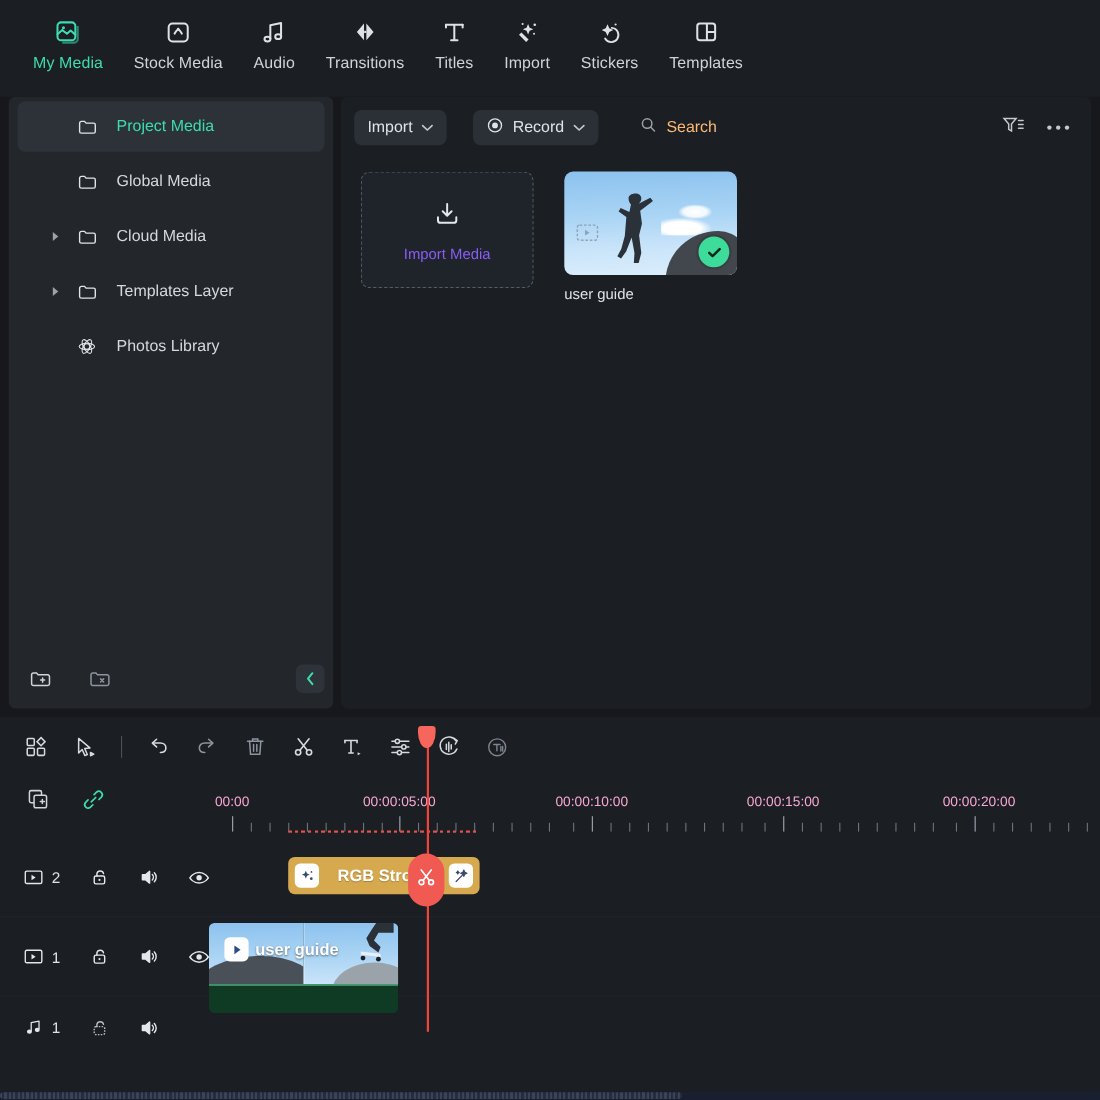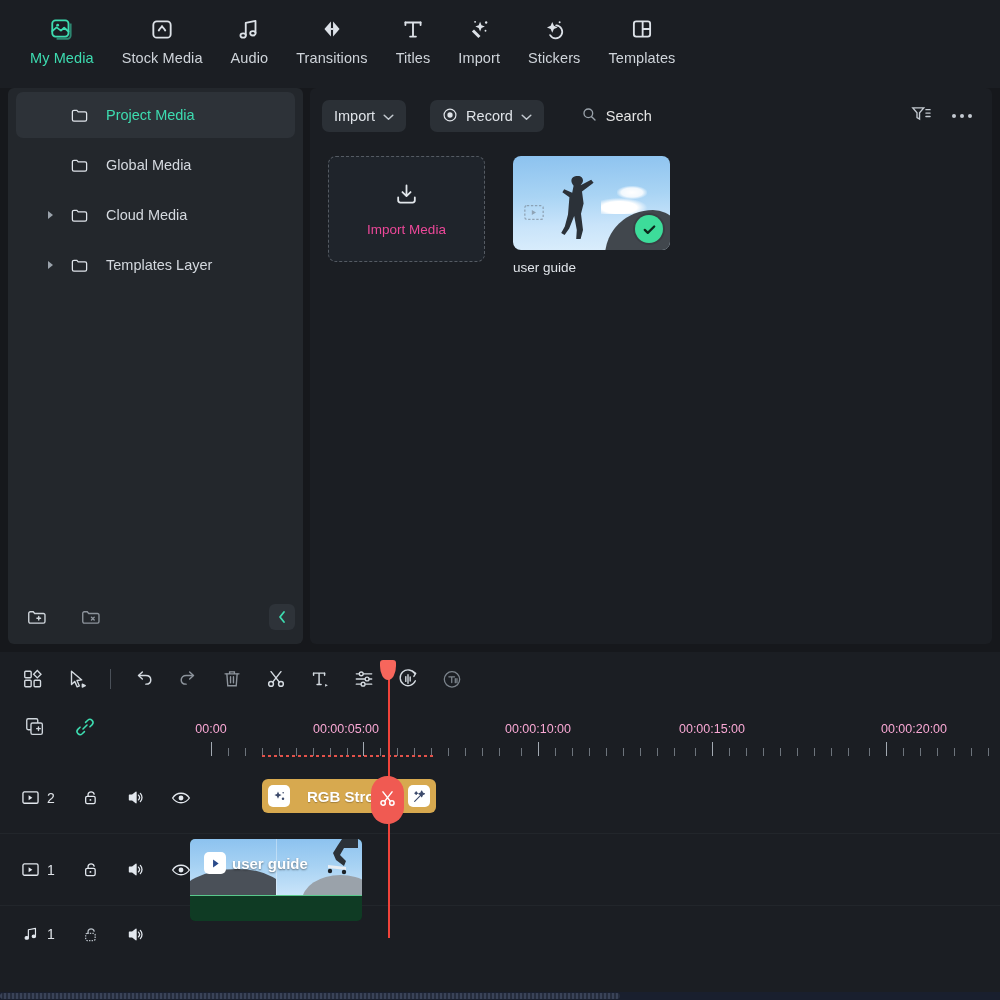--- a/index.html
+++ b/index.html
@@ -59,32 +59,32 @@
   .mediapanel {
     position: absolute; left: 310px; top: 88px; width: 682px; height: 556px;
     background: #1b1e23; border-radius: 6px;
   }
   .mp-toolbar { display: flex; align-items: center; height: 56px; padding: 0 12px; gap: 24px; }
   .btn-pill {
     display: flex; align-items: center; gap: 8px; height: 32px; padding: 0 12px;
     background: #2b3036; border-radius: 7px; color: #dfe3e8; font-size: 14.5px; cursor: pointer;
   }
   .searchbox { display: flex; align-items: center; gap: 9px; margin-left: 14px; cursor: text; }
-  .searchbox .sp { font-size: 14.5px; color: #e5e5e5; }
+  .searchbox .sp { font-size: 14.5px; color: #fdba74; }
   .mp-tools-right { margin-left: auto; display: flex; align-items: center; gap: 20px; padding-right: 8px; }
   .ellipsis { display: flex; gap: 4px; align-items: center; cursor: pointer; }
   .ellipsis i { width: 4px; height: 4px; border-radius: 50%; background: #c3c9d0; display: block; }
 
   .mp-grid { display: flex; gap: 28px; padding: 12px 18px; }
   .import-tile {
     width: 157px; height: 106px; border: 1.5px dashed #555b63; border-radius: 8px;
     background: #1f242b; display: flex; flex-direction: column; align-items: center;
     justify-content: center; gap: 10px; cursor: pointer;
   }
-  .import-tile .it-lbl { font-size: 13.5px; color: #ec4899; }
+  .import-tile .it-lbl { font-size: 13.5px; color: #8b5cf6; }
 
   .media-card { width: 157px; cursor: pointer; }
   .media-thumb {
     position: relative; width: 157px; height: 94px; border-radius: 8px; overflow: hidden;
     background: linear-gradient(178deg,#8cc2ef 0%,#a9d4f4 42%,#c9e4fa 72%,#dbeefc 100%);
   }
   .mt-cloud1 { position: absolute; left: 88px; top: 42px; width: 46px; height: 16px;
     background: radial-gradient(ellipse at 40% 60%, #fff 0%, #fff 45%, rgba(255,255,255,0) 72%); }
   .mt-cloud2 { position: absolute; left: 104px; top: 30px; width: 30px; height: 13px;
     background: radial-gradient(ellipse at 50% 50%, #fff 0%, rgba(255,255,255,.85) 50%, rgba(255,255,255,0) 75%); }
@@ -298,20 +298,32 @@
           </svg>
       </span>
       <span class="sb-ico">
         <svg width="19" height="19" viewBox="0 0 24 24" fill="none" stroke="#dfe4ea" stroke-width="1.6">
           <path d="M3 7.5a2 2 0 0 1 2-2h3.6l1.8 2H19a2 2 0 0 1 2 2v7.5a2 2 0 0 1-2 2H5a2 2 0 0 1-2-2z"></path>
         </svg>
       </span>
       <span class="sb-lbl">Templates Layer</span>
     </div>
 
+    <div class="sb-item">
+      <span class="sb-caret empty"></span>
+      <span class="sb-ico">
+        <svg width="20" height="20" viewBox="0 0 24 24" fill="none" stroke="#dfe4ea" stroke-width="1.15">
+          <circle cx="12" cy="12" r="3.1"></circle>
+          <ellipse cx="12" cy="12" rx="8.4" ry="3.6"></ellipse>
+          <ellipse cx="12" cy="12" rx="8.4" ry="3.6" transform="rotate(60 12 12)"></ellipse>
+          <ellipse cx="12" cy="12" rx="8.4" ry="3.6" transform="rotate(120 12 12)"></ellipse>
+        </svg>
+      </span>
+      <span class="sb-lbl">Photos Library</span>
+    </div>
 
     <div class="sb-footer">
       <span class="fb">
         <svg width="22" height="22" viewBox="0 0 24 24" fill="none" stroke="#cfd5db" stroke-width="1.5">
           <path d="M3 8a1.7 1.7 0 0 1 1.7-1.7h3.2l1.6 1.9H19A1.7 1.7 0 0 1 20.7 10v7A1.7 1.7 0 0 1 19 18.7H4.7A1.7 1.7 0 0 1 3 17z"></path>
           <path d="M11.9 13.4h4M13.9 11.4v4" stroke-linecap="round"></path>
         </svg>
       </span>
       <span class="fb">
         <svg width="22" height="22" viewBox="0 0 24 24" fill="none" stroke="#8d949c" stroke-width="1.5">
@@ -504,24 +516,24 @@
           <svg width="22" height="22" viewBox="0 0 24 24" fill="none" stroke="#3ddcb0" stroke-width="1.7" stroke-linecap="round">
             <path d="M9.8 14.2l4.4-4.4"></path>
             <path d="M12.6 7L15 4.6a3.4 3.4 0 0 1 4.8 4.8L17.4 11.8"></path>
             <path d="M11.4 17l-2.4 2.4a3.4 3.4 0 0 1-4.8-4.8L6.6 12.2"></path>
           </svg>
         </span>
       </div>
 
       <div class="ruler">
         <span class="ruler-lbl" style="left:25px">00:00</span>
-        <span class="ruler-lbl" style="left:160px">00:00:05:00</span>
+        <span class="ruler-lbl" style="left:177px">00:00:05:00</span>
         <span class="ruler-lbl" style="left:352px">00:00:10:00</span>
         <span class="ruler-lbl" style="left:526px">00:00:15:00</span>
-        <span class="ruler-lbl" style="left:728px">00:00:20:00</span>
+        <span class="ruler-lbl" style="left:704px">00:00:20:00</span>
 
         <span class="tick major" style="left:25px"></span>
         <span class="tick major" style="left:177px"></span>
         <span class="tick major" style="left:352px"></span>
         <span class="tick major" style="left:526px"></span>
         <span class="tick major" style="left:700px"></span>
 
         <span class="tick minor" style="left:42px"></span>
         <span class="tick minor" style="left:59px"></span>
         <span class="tick minor" style="left:76px"></span>

